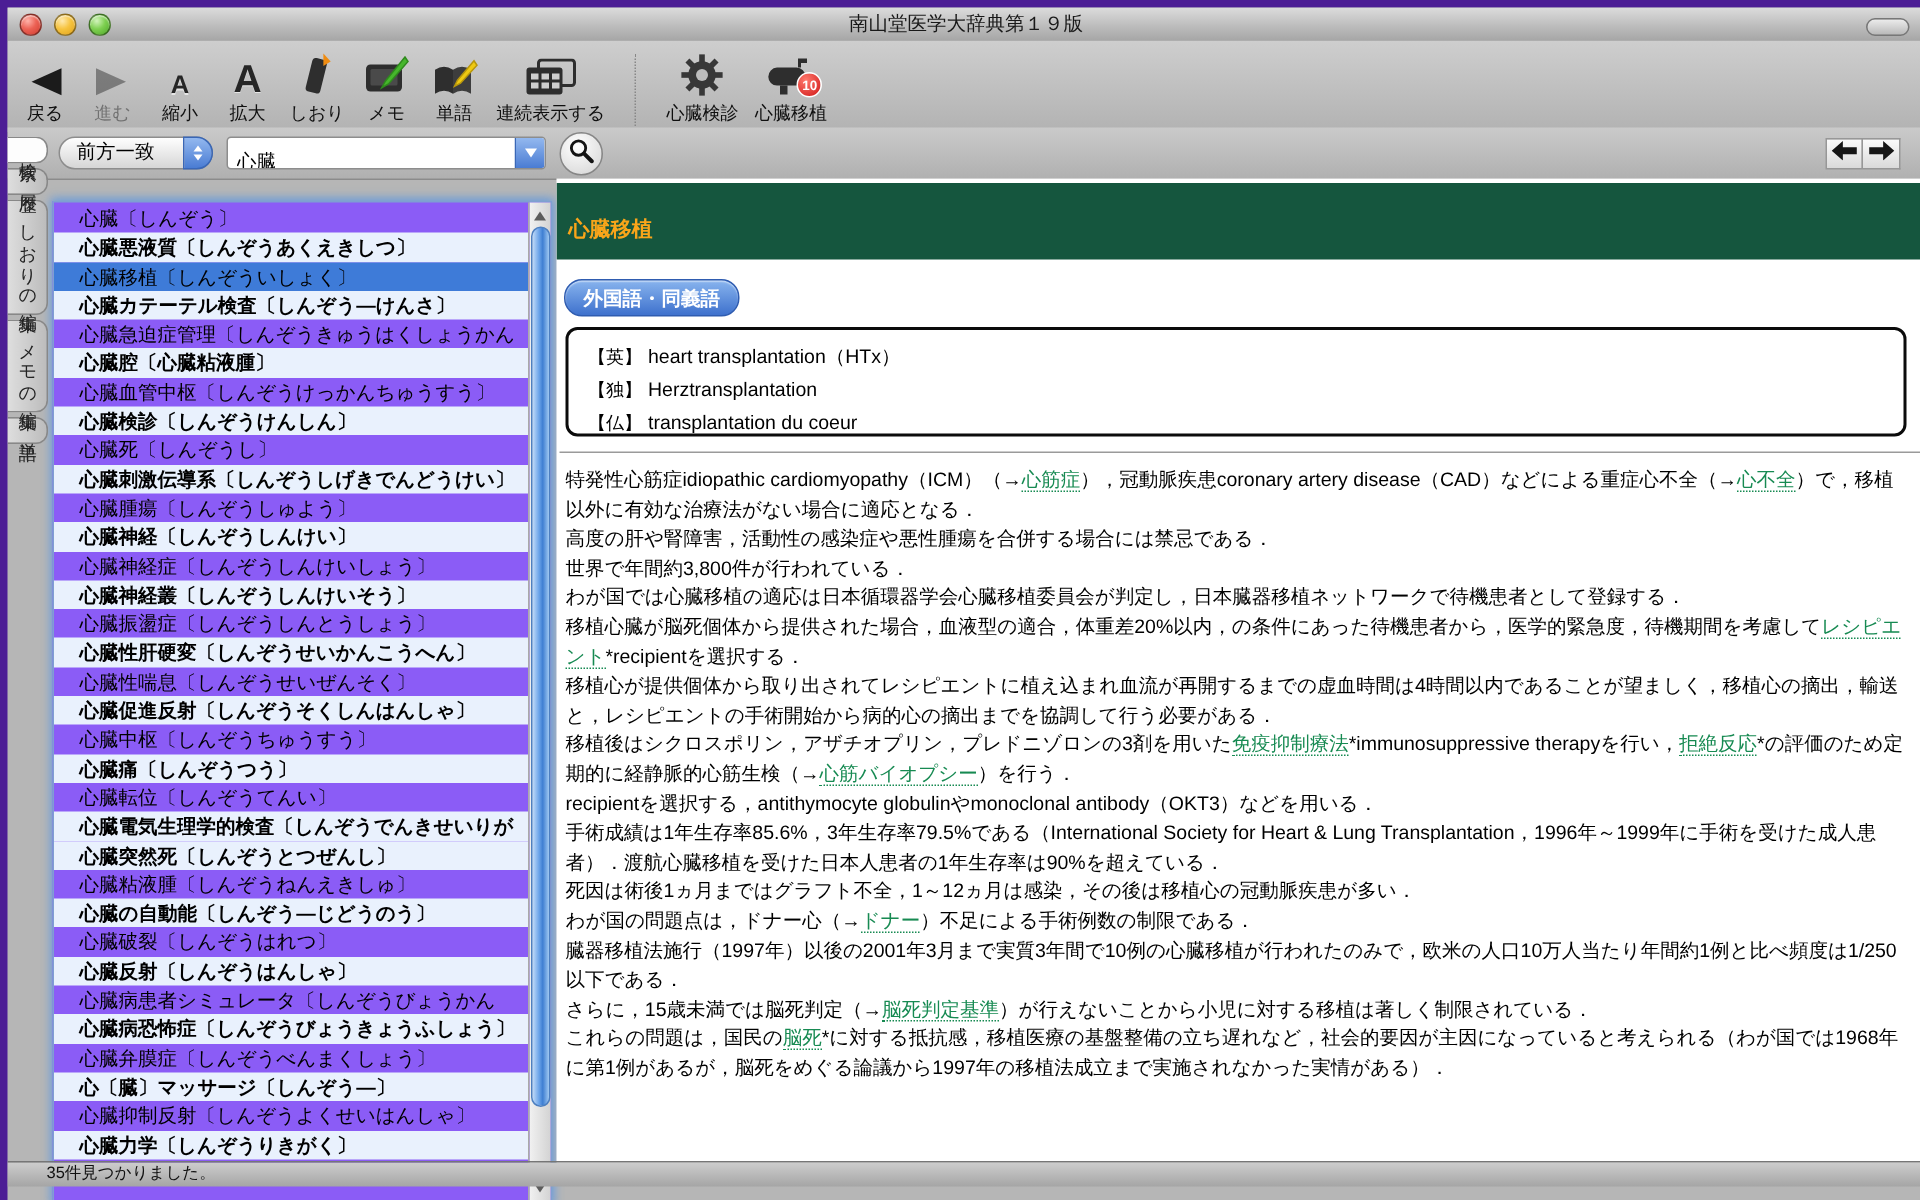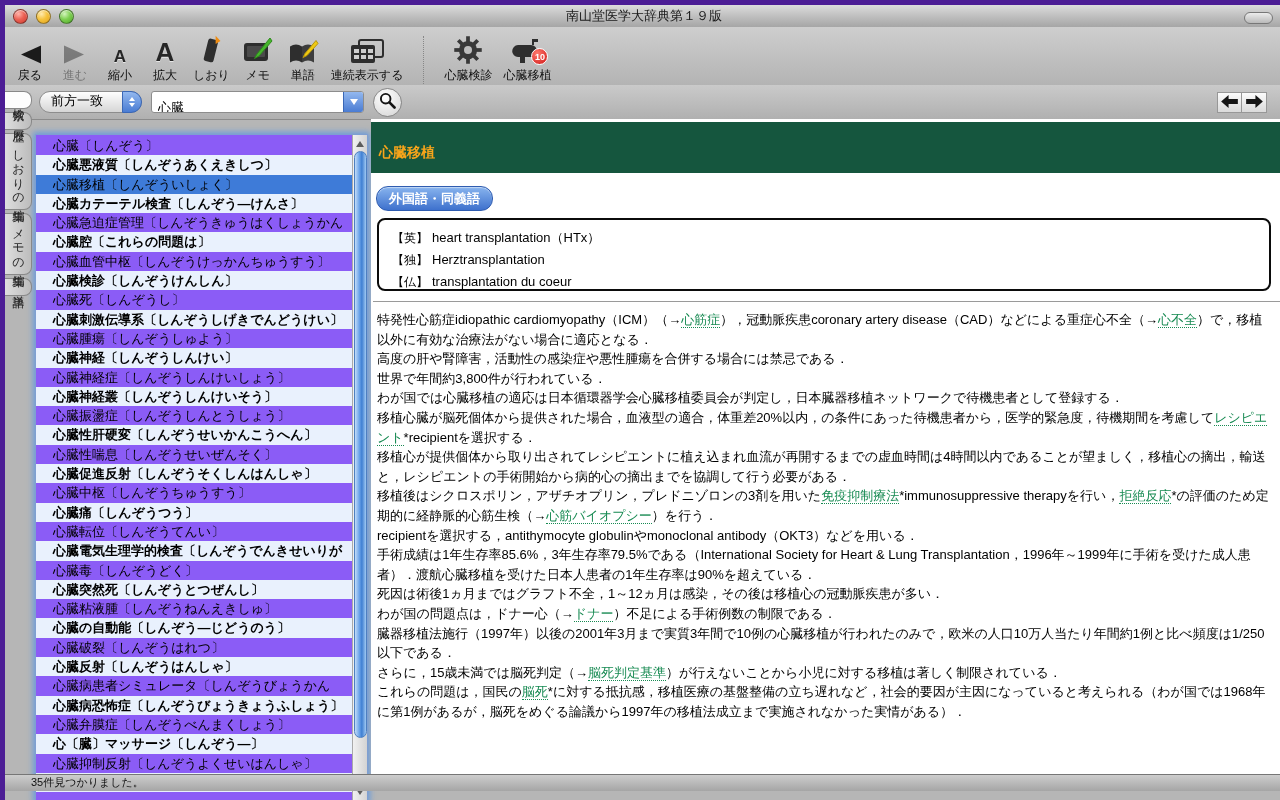--- a/index.html
+++ b/index.html
@@ -273,38 +273,37 @@
       </div>
     </div>
 
   <div class="listpanel">
     <div class="rows" id="rows">
         <div class="lrow">心臓〔しんぞう〕</div>
         <div class="lrow alt">心臓悪液質〔しんぞうあくえきしつ〕</div>
         <div class="lrow selected">心臓移植〔しんぞういしょく〕</div>
         <div class="lrow alt">心臓カテーテル検査〔しんぞう―けんさ〕</div>
         <div class="lrow">心臓急迫症管理〔しんぞうきゅうはくしょうかん</div>
-        <div class="lrow alt">心臓腔〔これらの問題は〕</div>
+        <div class="lrow alt">心臓腔〔心臓粘液腫〕</div>
         <div class="lrow">心臓血管中枢〔しんぞうけっかんちゅうすう〕</div>
         <div class="lrow alt">心臓検診〔しんぞうけんしん〕</div>
         <div class="lrow">心臓死〔しんぞうし〕</div>
         <div class="lrow alt">心臓刺激伝導系〔しんぞうしげきでんどうけい〕</div>
         <div class="lrow">心臓腫瘍〔しんぞうしゅよう〕</div>
         <div class="lrow alt">心臓神経〔しんぞうしんけい〕</div>
         <div class="lrow">心臓神経症〔しんぞうしんけいしょう〕</div>
         <div class="lrow alt">心臓神経叢〔しんぞうしんけいそう〕</div>
         <div class="lrow">心臓振盪症〔しんぞうしんとうしょう〕</div>
         <div class="lrow alt">心臓性肝硬変〔しんぞうせいかんこうへん〕</div>
         <div class="lrow">心臓性喘息〔しんぞうせいぜんそく〕</div>
         <div class="lrow alt">心臓促進反射〔しんぞうそくしんはんしゃ〕</div>
         <div class="lrow">心臓中枢〔しんぞうちゅうすう〕</div>
         <div class="lrow alt">心臓痛〔しんぞうつう〕</div>
         <div class="lrow">心臓転位〔しんぞうてんい〕</div>
         <div class="lrow alt">心臓電気生理学的検査〔しんぞうでんきせいりが</div>
-        <div class="lrow">心臓毒〔しんぞうどく〕</div>
         <div class="lrow alt">心臓突然死〔しんぞうとつぜんし〕</div>
         <div class="lrow">心臓粘液腫〔しんぞうねんえきしゅ〕</div>
         <div class="lrow alt">心臓の自動能〔しんぞう―じどうのう〕</div>
         <div class="lrow">心臓破裂〔しんぞうはれつ〕</div>
         <div class="lrow alt">心臓反射〔しんぞうはんしゃ〕</div>
         <div class="lrow">心臓病患者シミュレータ〔しんぞうびょうかん</div>
         <div class="lrow alt">心臓病恐怖症〔しんぞうびょうきょうふしょう〕</div>
         <div class="lrow">心臓弁膜症〔しんぞうべんまくしょう〕</div>
         <div class="lrow alt">心〔臓〕マッサージ〔しんぞう―〕</div>
         <div class="lrow">心臓抑制反射〔しんぞうよくせいはんしゃ〕</div>

